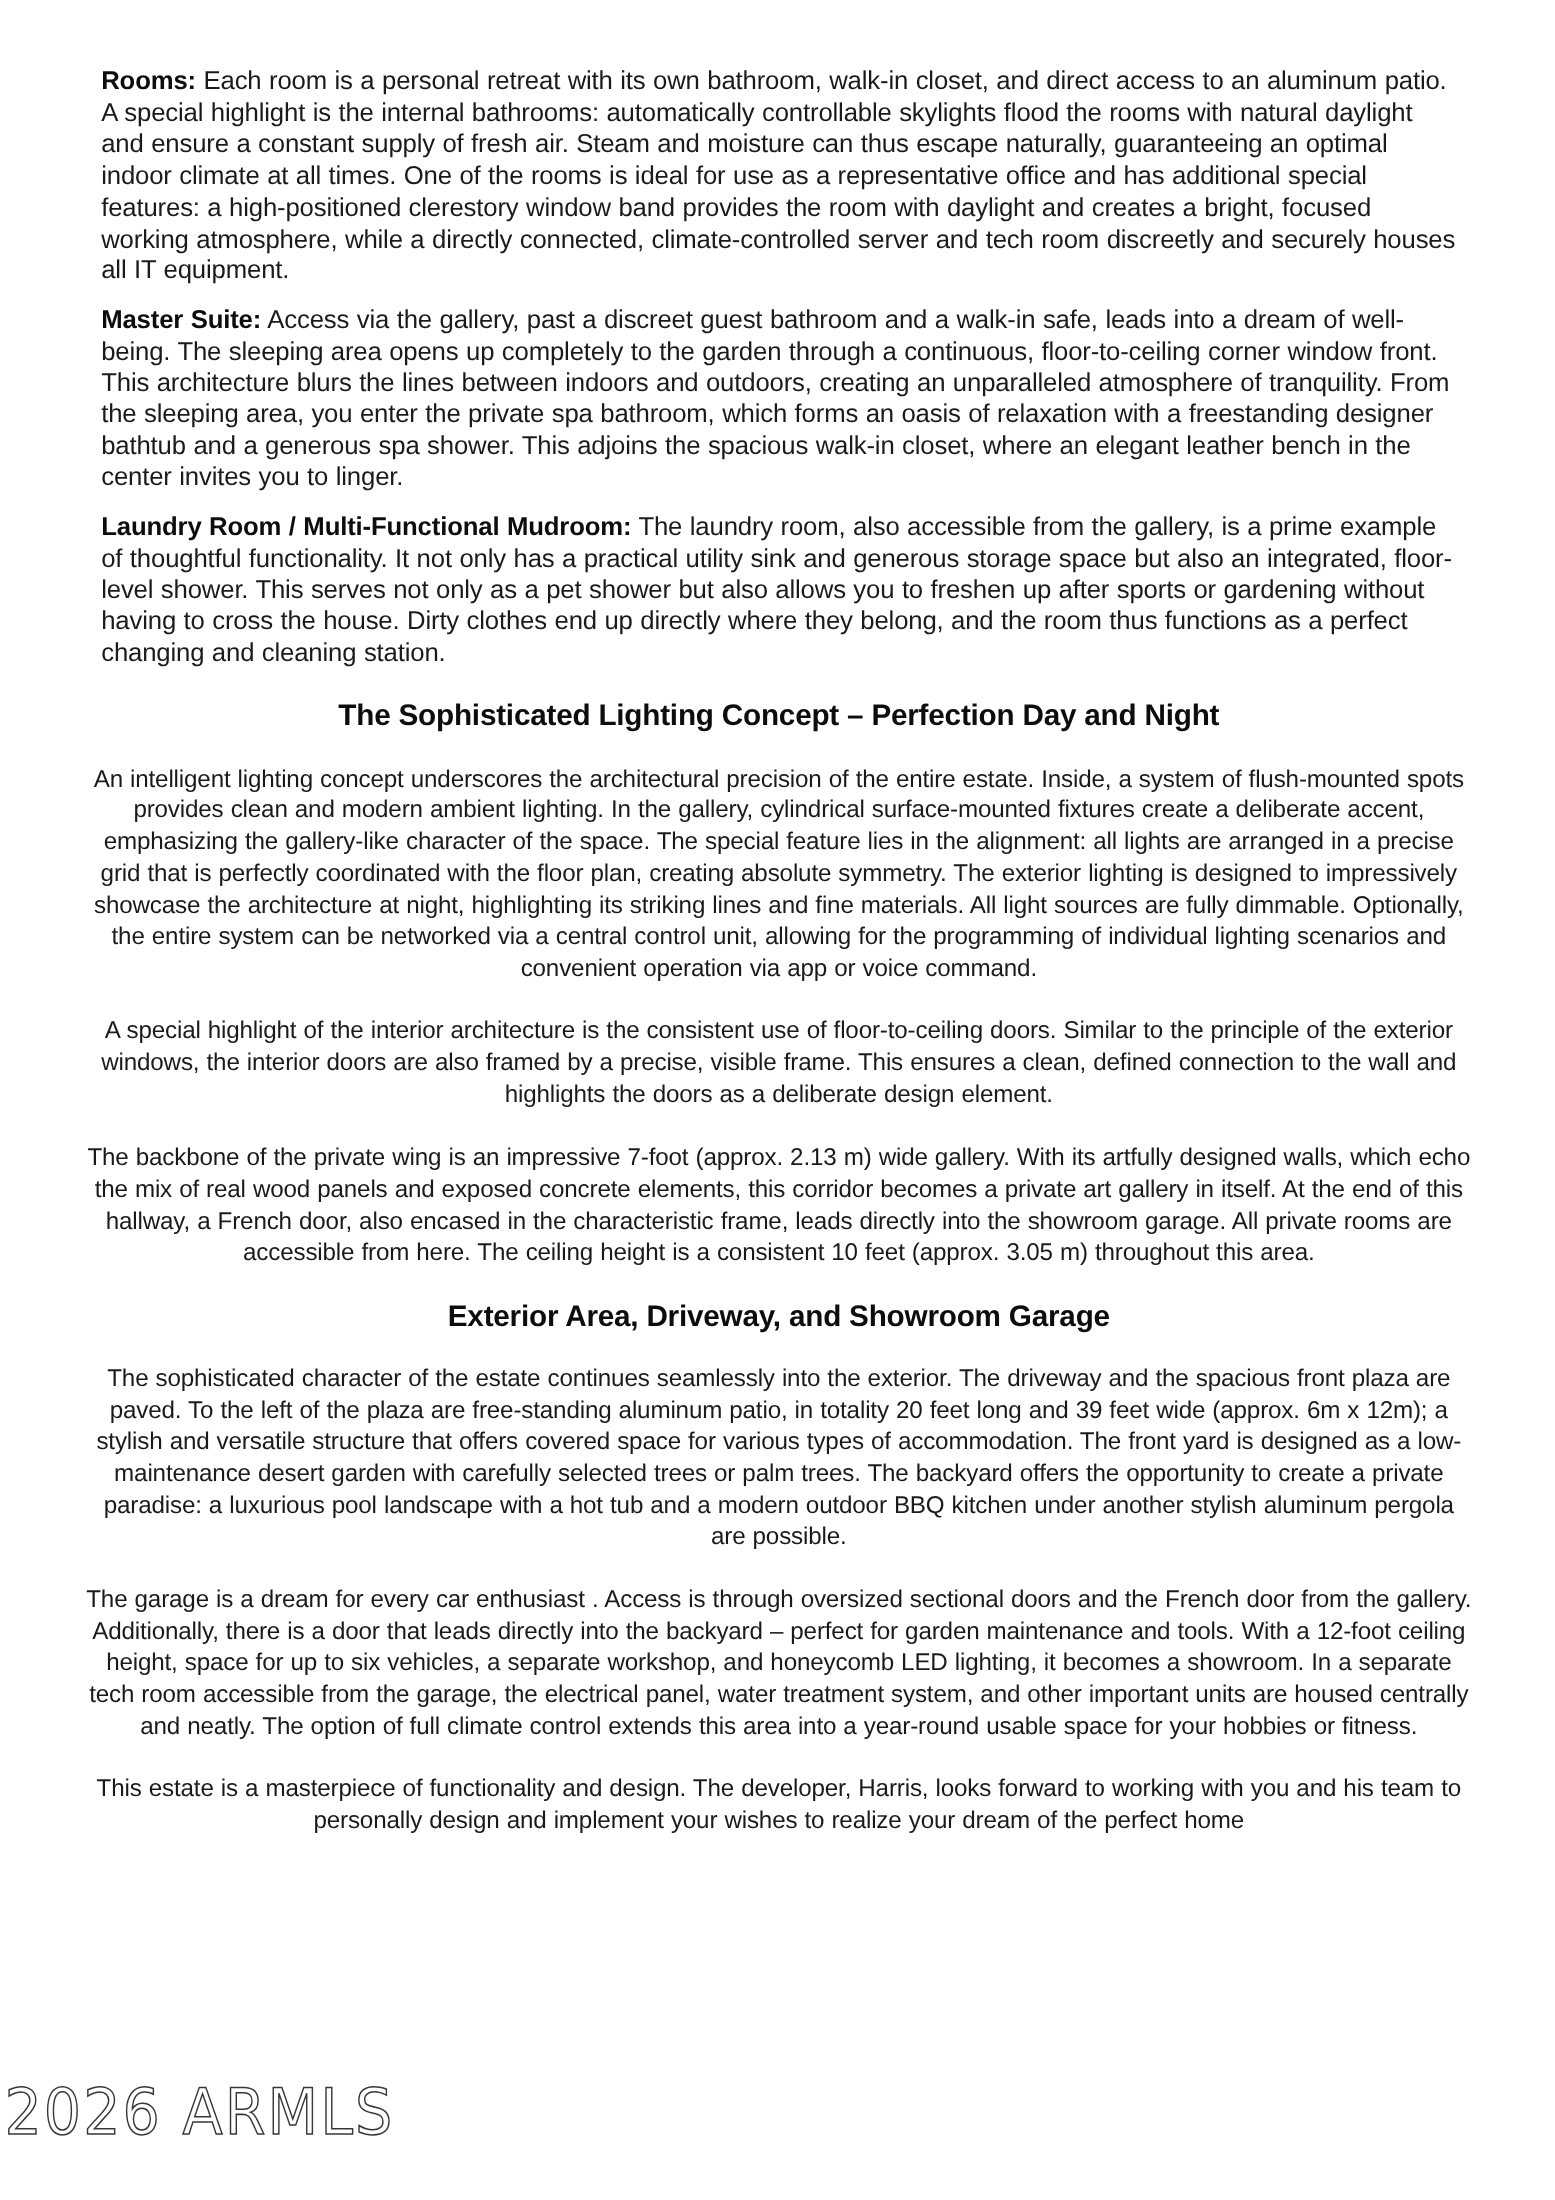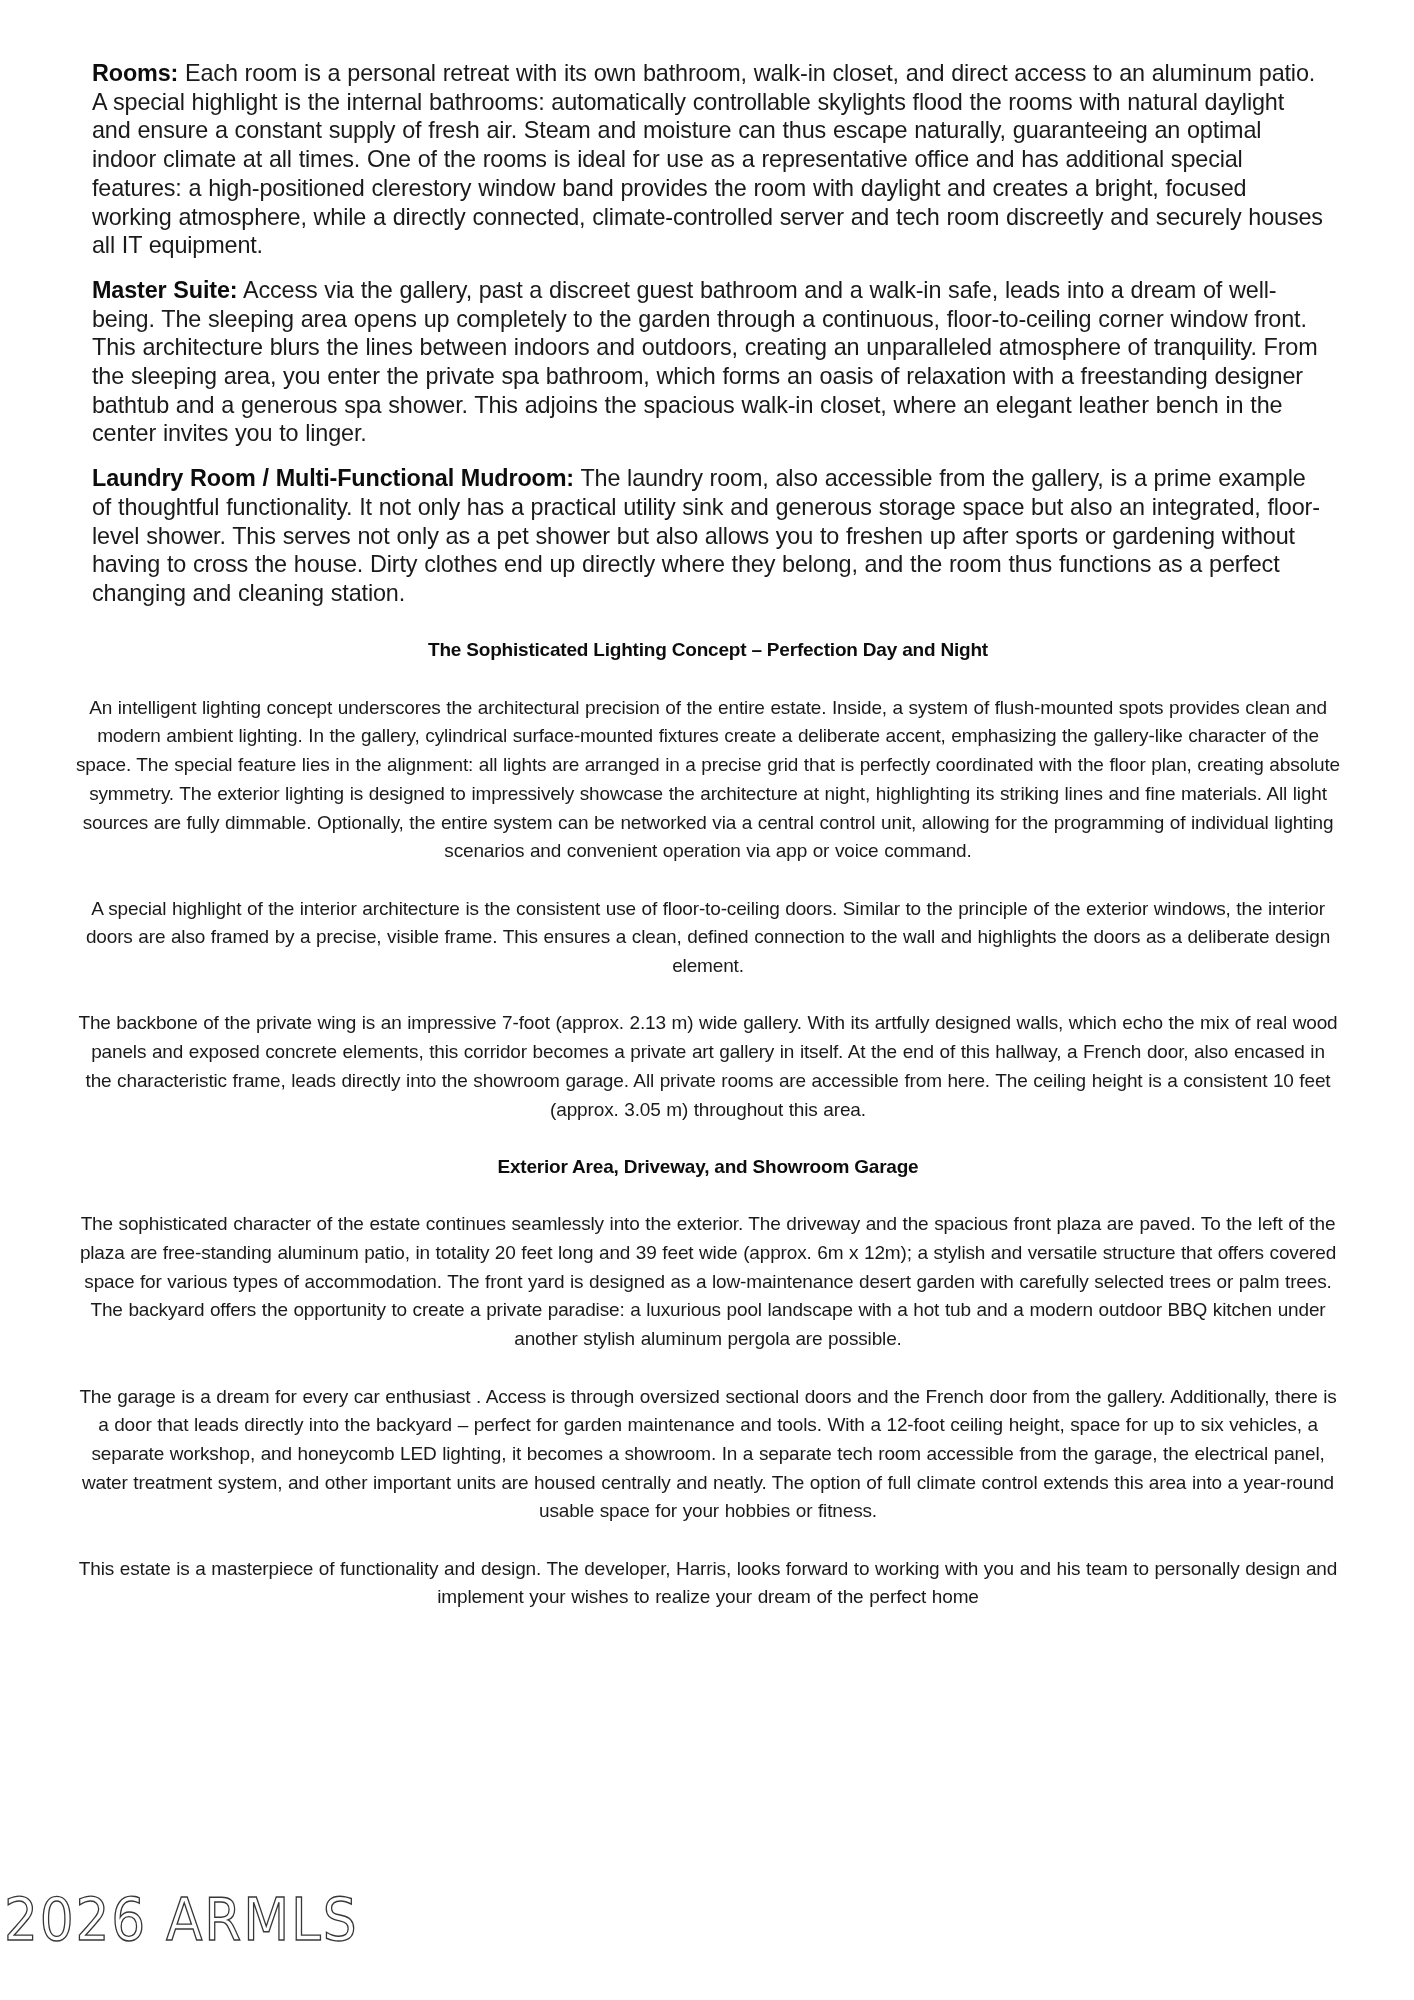--- a/index.html
+++ b/index.html
@@ -28,30 +28,30 @@
       margin: 16px;
       letter-spacing: -0.15px;
       word-spacing: 0.5px;
       font-weight: 400;
     }
     .lead-para b {
       font-weight: 700;
       color: #0d0d0d;
     }
     .section-heading {
-      font-size: 19px;
+      font-size: 27px;
       line-height: 28.7px;
       font-weight: 700;
       text-align: center;
       margin: 28.7px 0 28.7px 0;
       color: #0d0d0d;
       letter-spacing: -0.2px;
     }
     .body-para {
-      font-size: 19px;
+      font-size: 22px;
       line-height: 28.7px;
       text-align: center;
       margin: 0 0 28.7px 0;
       letter-spacing: -0.15px;
       word-spacing: 0.5px;
       font-weight: 400;
     }
     .body-para.last {
       margin-bottom: 0;
     }

